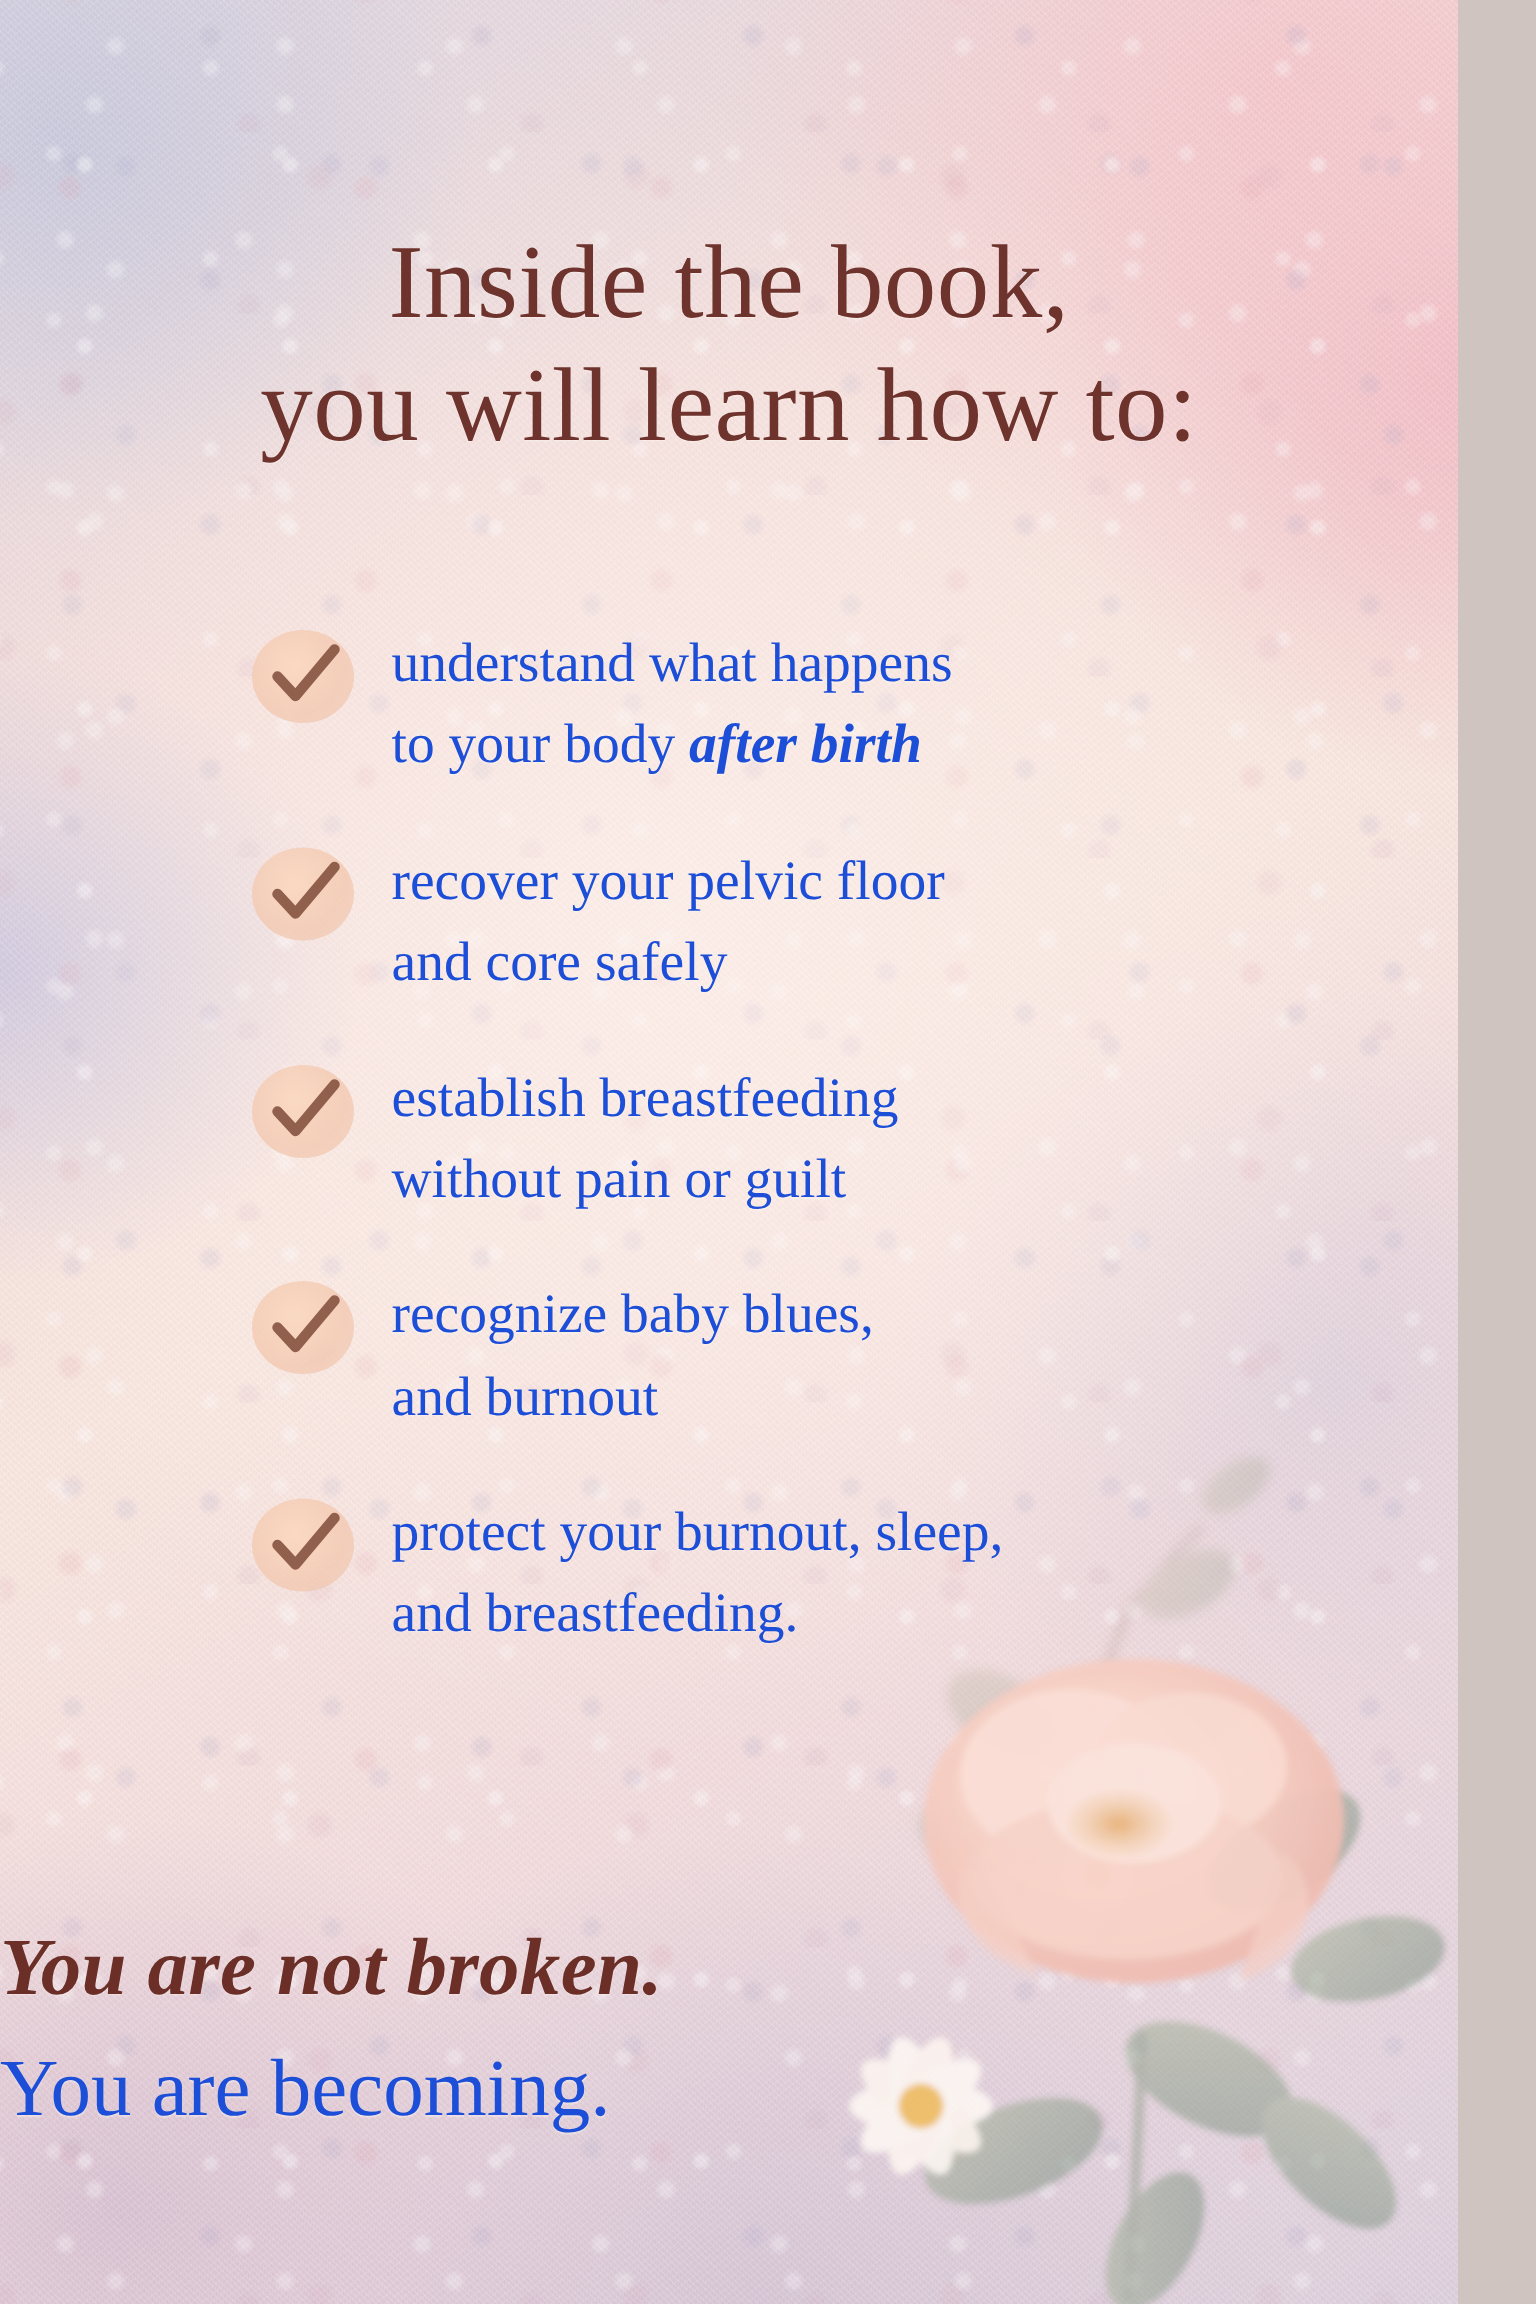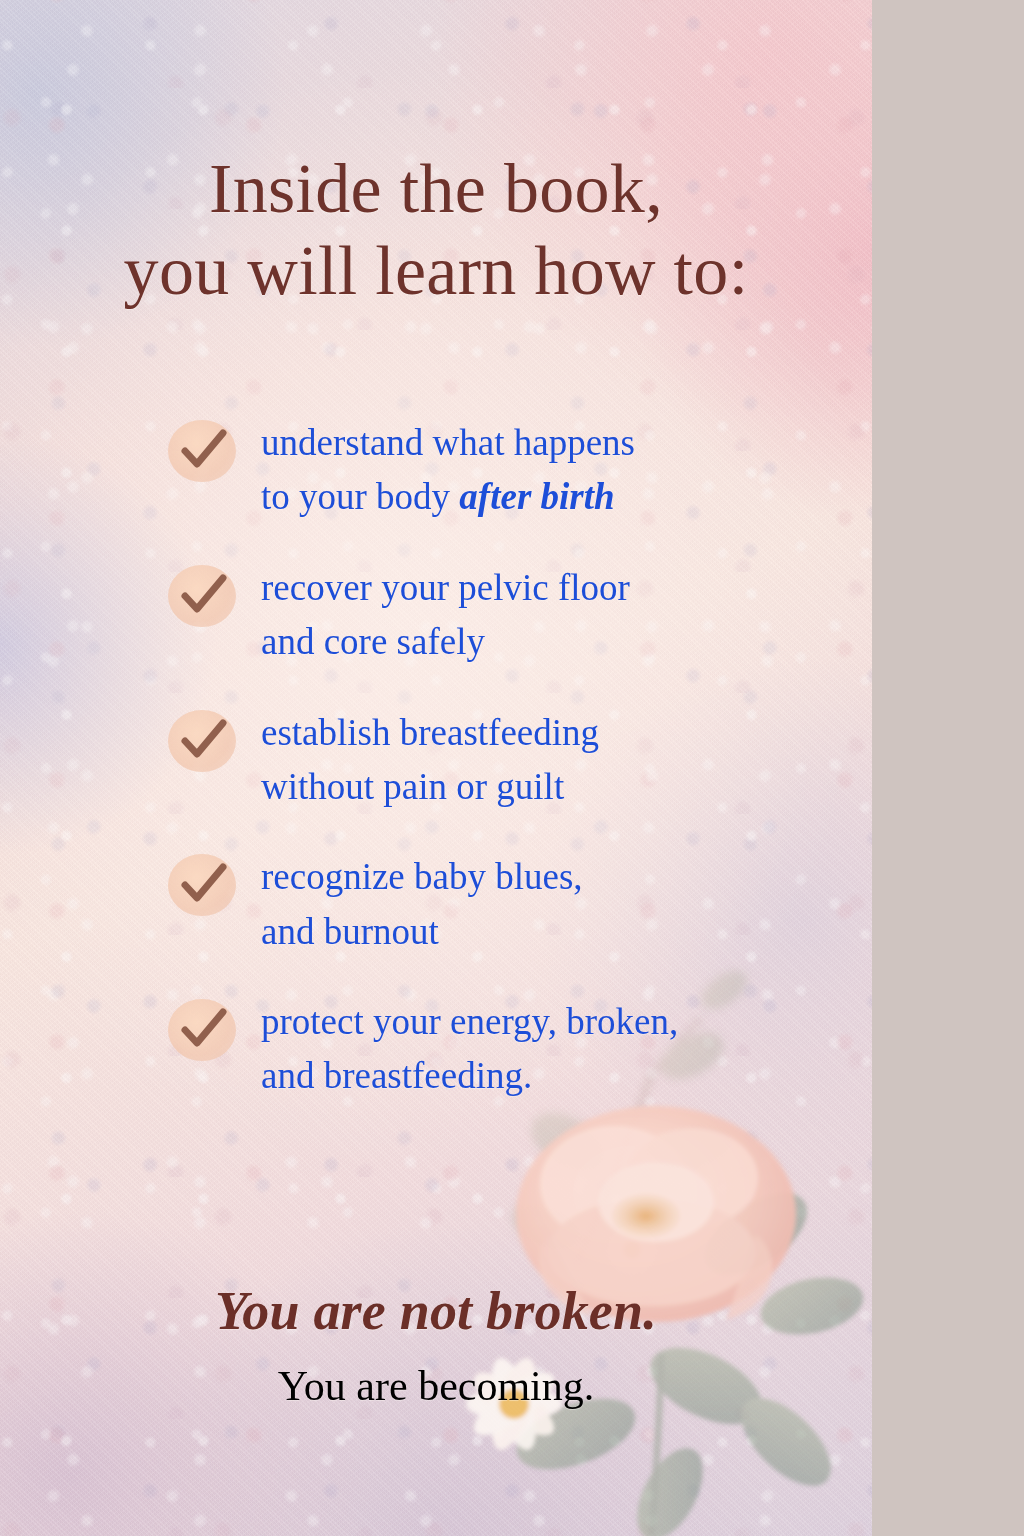--- a/index.html
+++ b/index.html
@@ -2,21 +2,21 @@
 <html><head>
 <meta charset="utf-8">
 <style>
   html, body {
     margin: 0;
     padding: 0;
     background: #cfc4c0;
   }
   #poster {
     position: relative;
-    width: 872px;
+    width: 972px;
     height: 1536px;
     overflow: hidden;
     font-family: "Liberation Serif", serif;
     isolation: isolate;
   }
 
   
   .bg-base {
     position: absolute; inset: 0;
     background:
@@ -113,34 +113,34 @@
     margin-left: 93px;
     color: #1d4ed8;
     font-size: 37px;
     line-height: 1.47;
     font-family: "Liberation Serif", serif;
     text-shadow: 0 1px 1px rgba(255,250,246,.40);
   }
   .item-text .ln { display: block; }
   .item-text em { font-style: italic; font-weight: 700; }
 
-  .closing { position: absolute; left: 0; right: 0; top: 1282px; text-align: center; }
+  .closing { position: absolute; left: 0; right: 0; top: 1282px; text-align: left; }
   .closing-main {
     color: #6b2f28;
     font-size: 54px;
     font-style: italic;
     font-weight: 700;
     letter-spacing: .2px;
     line-height: 1.1;
     text-shadow: 0 1px 1px rgba(255,250,246,.42);
   }
   .closing-sub {
     margin-top: 22px;
-    color: #000000;
-    font-size: 42px;
+    color: #1d4ed8;
+    font-size: 54px;
     line-height: 1.1;
     text-shadow: 0 1px 1px rgba(255,250,246,.42);
   }
 </style>
 </head>
 <body>
 
 <div id="poster">
 
   <div class="bg-base"></div>
@@ -299,21 +299,21 @@
         </div>
       </div>
 
       <div class="item">
         <span class="check-badge">
           <svg viewBox="0 0 58 54">
               <path d="M10 27 L22 40 L48 9" fill="none" stroke="#91604d" stroke-width="7" stroke-linecap="round" stroke-linejoin="round"></path>
             </svg>
         </span>
         <div class="item-text">
-          <span class="ln">protect your energy, broken,</span>
+          <span class="ln">protect your burnout, sleep,</span>
           <span class="ln">and breastfeeding.</span>
         </div>
       </div>
 
     </div>
 
     <div class="closing">
       <div class="closing-main">You are not broken.</div>
       <div class="closing-sub">You are becoming.</div>
     </div>

